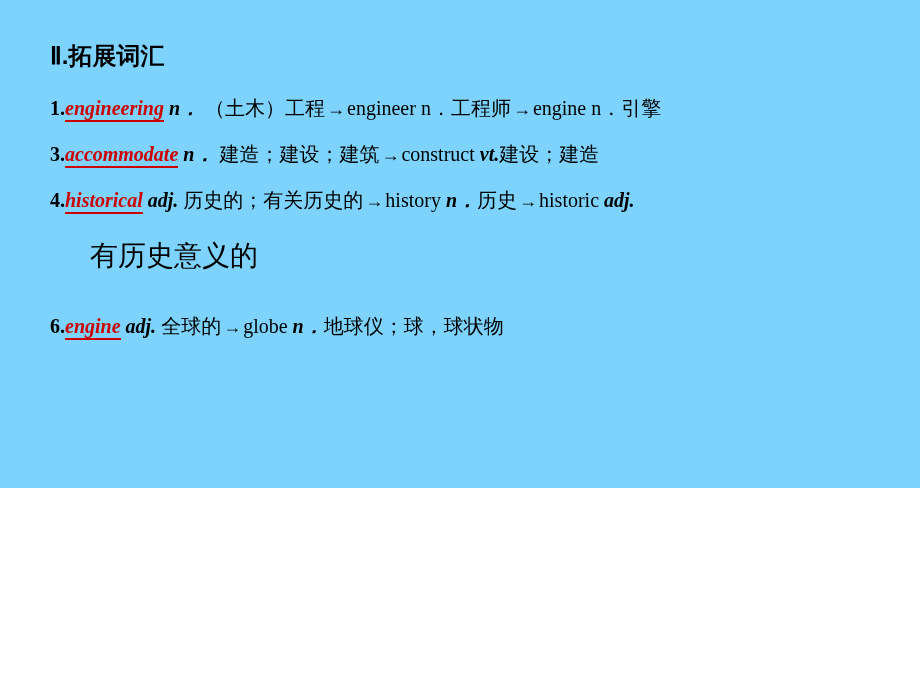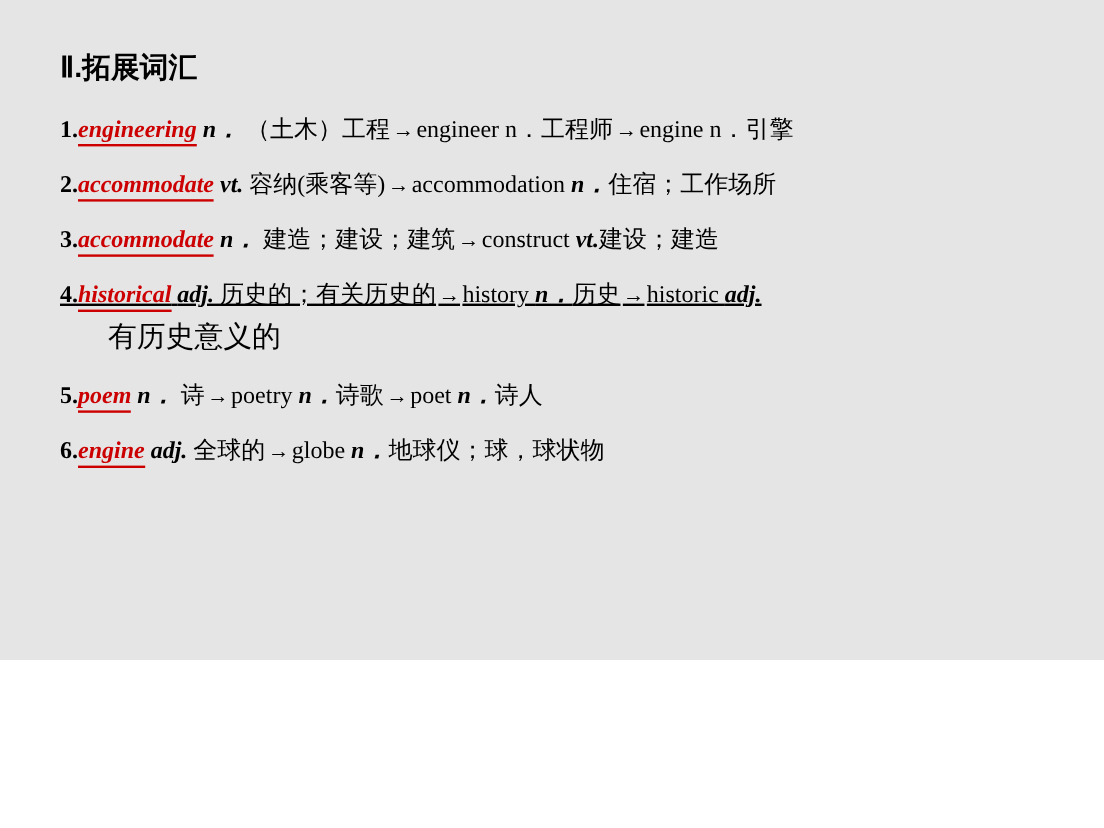--- a/index.html
+++ b/index.html
@@ -11,22 +11,22 @@
     body {
       width: 920px;
       height: 690px;
       background: #ffffff;
       font-family: "SimSun", "宋体", "Times New Roman", serif;
       overflow: hidden;
     }
 
     .page {
       width: 920px;
-      height: 550px;
-      background: #e5e5e5;
+      height: 488px;
+      background: #7dd3fc;
       padding: 40px 50px 30px 50px;
     }
 
     .section-title {
       font-size: 24px;
       font-weight: bold;
       color: #000000;
       margin-bottom: 20px;
       font-family: "SimHei", "黑体", sans-serif;
     }
@@ -67,69 +67,58 @@
       font-size: 20px;
     }
 
     .vocab-item .arrow {
       font-size: 18px;
       margin: 0 2px;
     }
 
     .continuation {
       margin-left: 40px;
-      font-size: 24px;
+      font-size: 28px;
       color: #000000;
-      margin-bottom: 14px;
+      margin-bottom: 31px;
       line-height: 1.6;
     }
 
     .item-4 {
-      margin-bottom: 0;
-      text-decoration: underline;
+      margin-bottom: 18px;
     }
   </style>
 </head>
 <body>
 
 <div class="page">
   <div class="section-title">Ⅱ.拓展词汇</div>
 
   <ul class="vocab-list">
 
     <li class="vocab-item">
       <span class="number">1.</span><span class="keyword">engineering</span>
       <span class="pos"> n．</span>
       <span class="definition">（土木）工程<span class="arrow">→</span>engineer n．工程师<span class="arrow">→</span>engine n．引擎</span>
     </li>
 
-    <li class="vocab-item">
-      <span class="number">2.</span><span class="keyword">accommodate</span>
-      <span class="pos"> <em>vt.</em></span>
-      <span class="definition">容纳(乘客等)<span class="arrow">→</span>accommodation <em><strong>n．</strong></em>住宿；工作场所</span>
-    </li>
 
     <li class="vocab-item">
       <span class="number">3.</span><span class="keyword">accommodate</span>
       <span class="pos"> <em>n．</em></span>
       <span class="definition">建造；建设；建筑<span class="arrow">→</span>construct <em><strong>vt.</strong></em>建设；建造</span>
     </li>
 
     <li class="vocab-item item-4">
       <span class="number">4.</span><span class="keyword">historical</span>
       <span class="pos"> <em>adj.</em></span>
       <span class="definition">历史的；有关历史的<span class="arrow">→</span>history <em><strong>n．</strong></em>历史<span class="arrow">→</span>historic <em><strong>adj.</strong></em></span>
     </li>
     <div class="continuation">有历史意义的</div>
 
-    <li class="vocab-item">
-      <span class="number">5.</span><span class="keyword">poem</span>
-      <span class="pos"> <em>n．</em></span>
-      <span class="definition">诗<span class="arrow">→</span>poetry <em><strong>n．</strong></em>诗歌<span class="arrow">→</span>poet <em><strong>n．</strong></em>诗人</span>
-    </li>
 
     <li class="vocab-item">
       <span class="number">6.</span><span class="keyword">engine</span>
       <span class="pos"> <em>adj.</em></span>
       <span class="definition">全球的<span class="arrow">→</span>globe <em><strong>n．</strong></em>地球仪；球，球状物</span>
     </li>
 
   </ul>
 </div>
 

